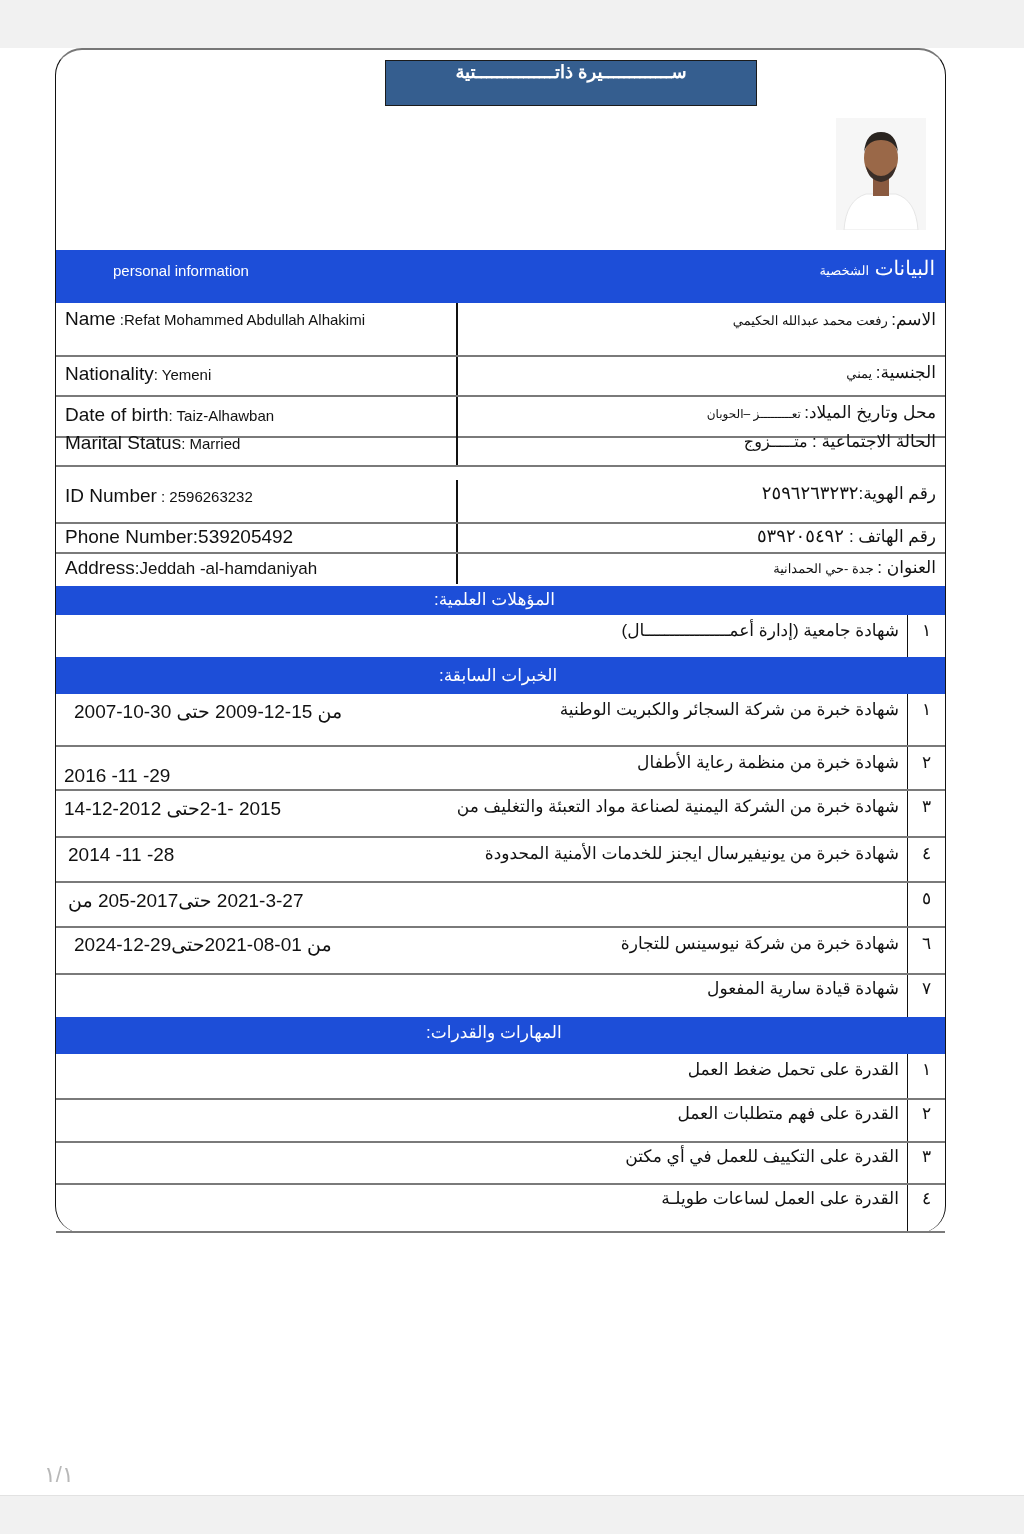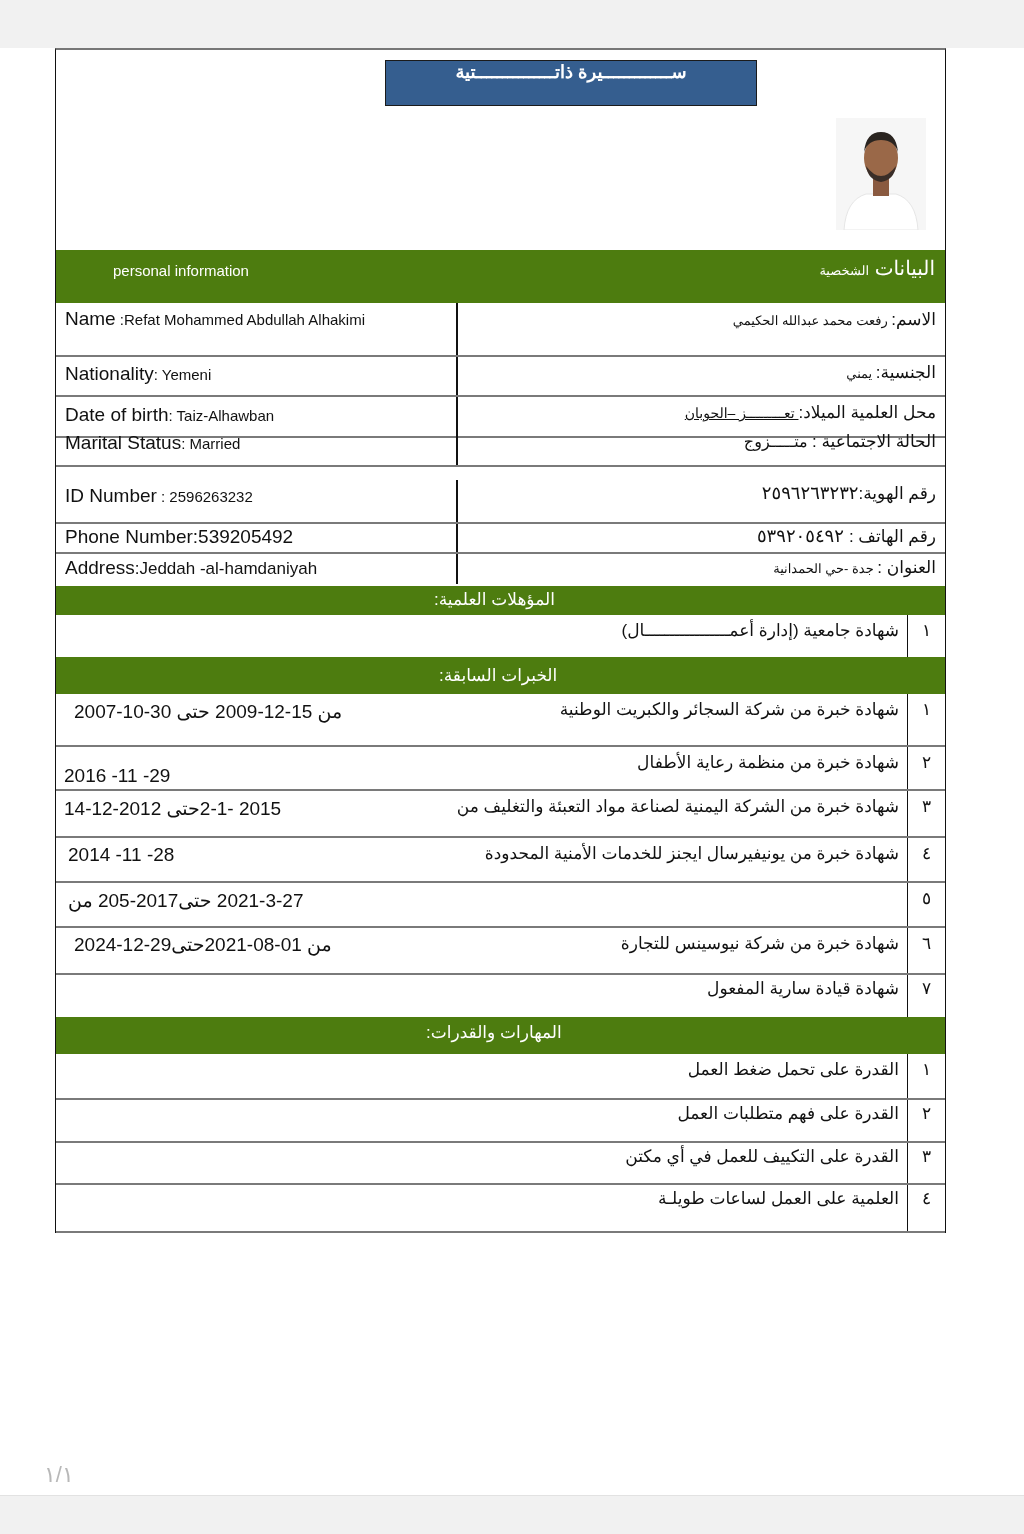--- a/index.html
+++ b/index.html
@@ -3,28 +3,28 @@
 <meta charset="utf-8">
 <style>
   html, body { margin:0; padding:0; }
   body { width:1024px; height:1534px; background:#ffffff; position:relative; overflow:hidden;
          font-family:"Liberation Sans", sans-serif; color:#111; }
   .topbar { position:absolute; left:0; top:0; width:1024px; height:48px; background:#f1f1f1; }
   .bottombar { position:absolute; left:0; top:1495px; width:1024px; height:39px; background:#f1f1f1; border-top:1px solid #e2e2e2; }
   .pagenum { position:absolute; left:44px; top:1462px; font-size:22px; color:#b8b8b8; direction:rtl; }
 
   .page { position:absolute; left:55px; top:48px; width:889px; height:1183px;
-          border-left:1.5px solid #111; border-right:1.5px solid #111; border-top:2px solid #777; }
+          border-left:1.5px solid #111; border-right:1.5px solid #111; border-top:2px solid #777;border-radius:27px; }
 
   .title-box { position:absolute; left:329px; top:10px; width:370px; height:44px; background:#355e8f;
                border:1px solid #1b1b1b; color:#fff; font-size:18px; font-weight:bold; text-align:center;
                line-height:22px; direction:rtl; }
   .photo { position:absolute; left:780px; top:68px; width:90px; height:112px; background:#f4f4f4; overflow:hidden; }
 
-  .band { position:absolute; left:0; width:889px; background:#4d7c0f; color:#fff; }
+  .band { position:absolute; left:0; width:889px; background:#1d4ed8; color:#fff; }
   .band .en { position:absolute; left:57px; font-size:15px; }
   .band .ar { position:absolute; right:10px; font-size:20px; direction:rtl; }
   .band .ar small { font-size:13px; }
   .band .center { position:absolute; font-size:17px; direction:rtl; }
 
   .row { position:absolute; left:0; width:889px; border-bottom:2px solid #7a7a7a; }
   .row .vline { position:absolute; top:0; bottom:0; width:1.5px; background:#111; }
   .cell-en { position:absolute; left:9px; font-size:15px; }
   .cell-en .lbl { font-size:19px; }
   .cell-ar { position:absolute; right:9px; font-size:16px; direction:rtl; text-align:right; }
@@ -67,21 +67,21 @@
 
   <div class="row" style="top:253px;height:52px;">
     <div class="vline" style="left:400px;"></div>
     <div class="cell-en" style="top:4px;width:380px;line-height:24px;"><span class="lbl">Name</span><span> :Refat Mohammed Abdullah Alhakimi</span></div>
     <div class="cell-ar" style="top:6px;"><span class="lbl">الاسم:</span><span style="font-size:13px;"> رفعت محمد عبدالله الحكيمي</span></div>
   </div>
 
   <div class="row" style="top:347px;height:39px;">
     <div class="vline" style="left:400px;"></div>
     <div class="cell-en" style="top:7px;"><span class="lbl">Date of birth</span><span>: Taiz-Alhawban</span></div>
-    <div class="cell-ar" style="top:5px;"><span class="lbl">محل العلمية الميلاد:</span><span style="font-size:14px;text-decoration:underline;"> تعـــــــــز –الحوبان</span></div>
+    <div class="cell-ar" style="top:5px;"><span class="lbl">محل وتاريخ الميلاد:</span><span style="font-size:12px;"> تعـــــــــز –الحوبان</span></div>
   </div>
 
   <div class="row" style="top:375px;height:40px;">
     <div class="vline" style="left:400px;"></div>
     <div class="cell-en" style="top:7px;"><span class="lbl">Marital Status</span><span>: Married</span></div>
     <div class="cell-ar" style="top:6px;"><span class="lbl">الحالة الاجتماعية :</span><span> متـــــزوج</span></div>
   </div>
 
   <div class="row" style="top:430px;height:42px;">
     <div class="vline" style="left:400px;"></div>
@@ -170,18 +170,18 @@
     <span class="desc" style="top:3px;">القدرة على فهم متطلبات العمل</span>
   </div>
   <div class="row" style="top:1093px;height:40px;">
     <div class="vline" style="right:37px;"></div>
     <span class="num" style="top:3px;">٣</span>
     <span class="desc" style="top:3px;">القدرة على التكييف للعمل في أي مكتن</span>
   </div>
   <div class="row" style="top:1135px;height:46px;">
     <div class="vline" style="right:37px;"></div>
     <span class="num" style="top:3px;">٤</span>
-    <span class="desc" style="top:3px;">العلمية على العمل لساعات طويلـة</span>
+    <span class="desc" style="top:3px;">القدرة على العمل لساعات طويلـة</span>
   </div>
 </div>
 
 <div class="pagenum">١/١</div>
 <div class="bottombar"></div>
 
 </body></html>

